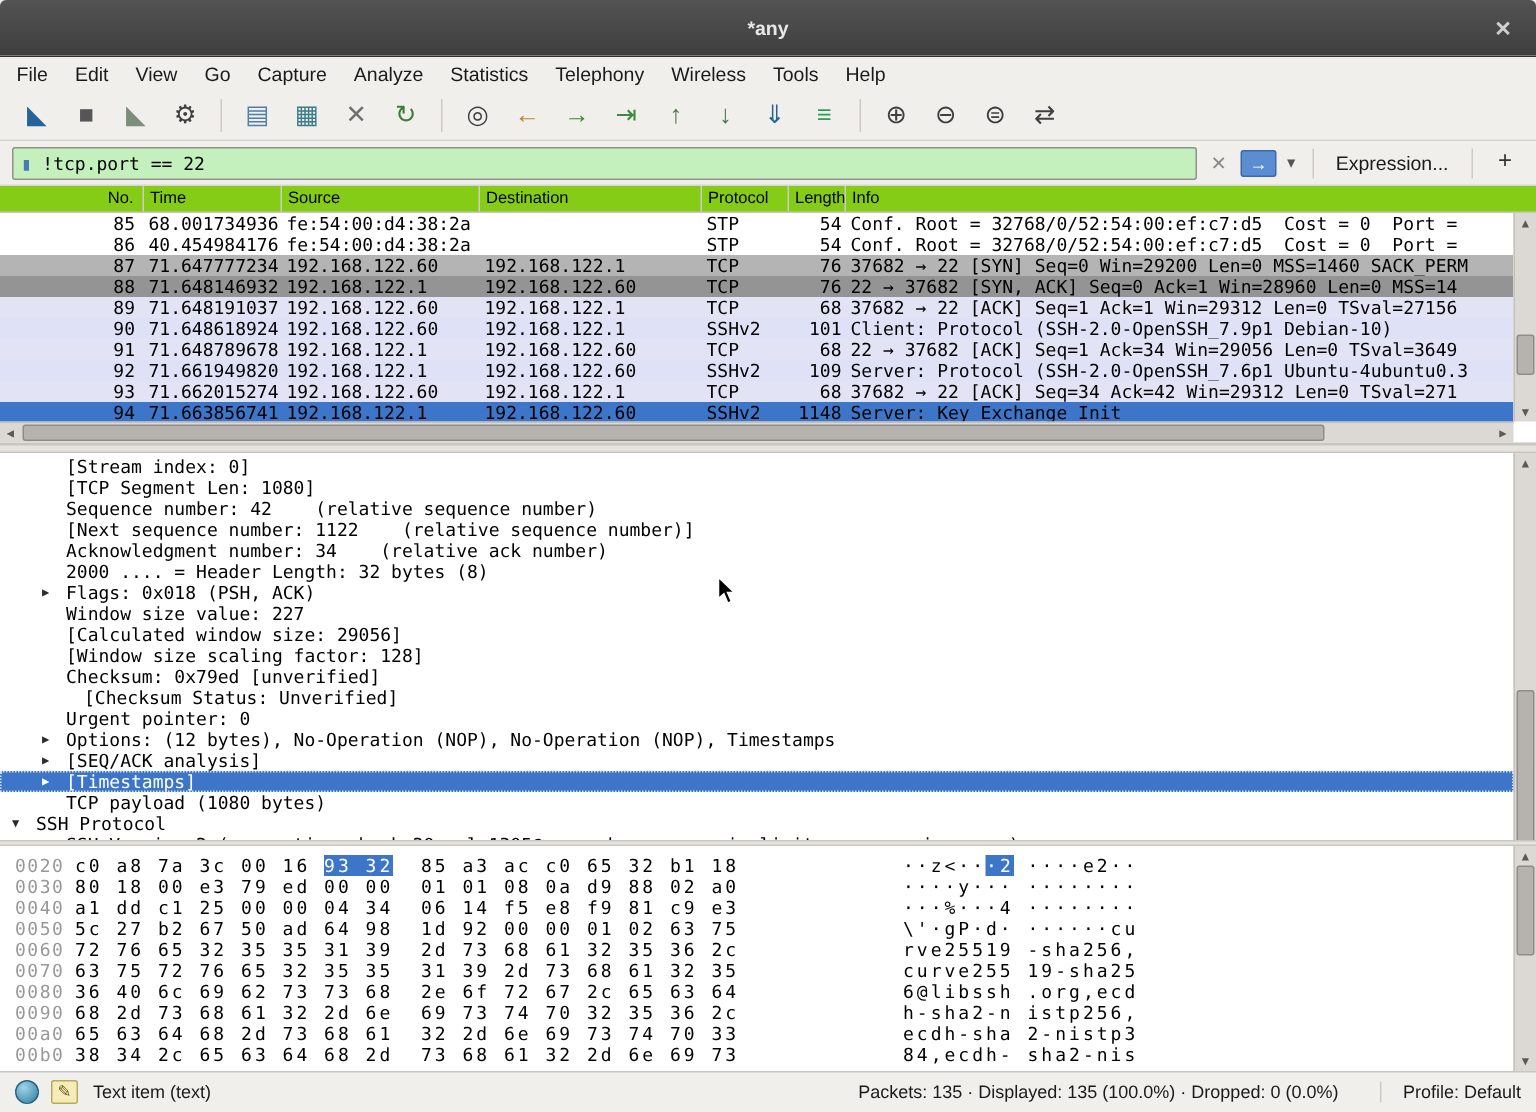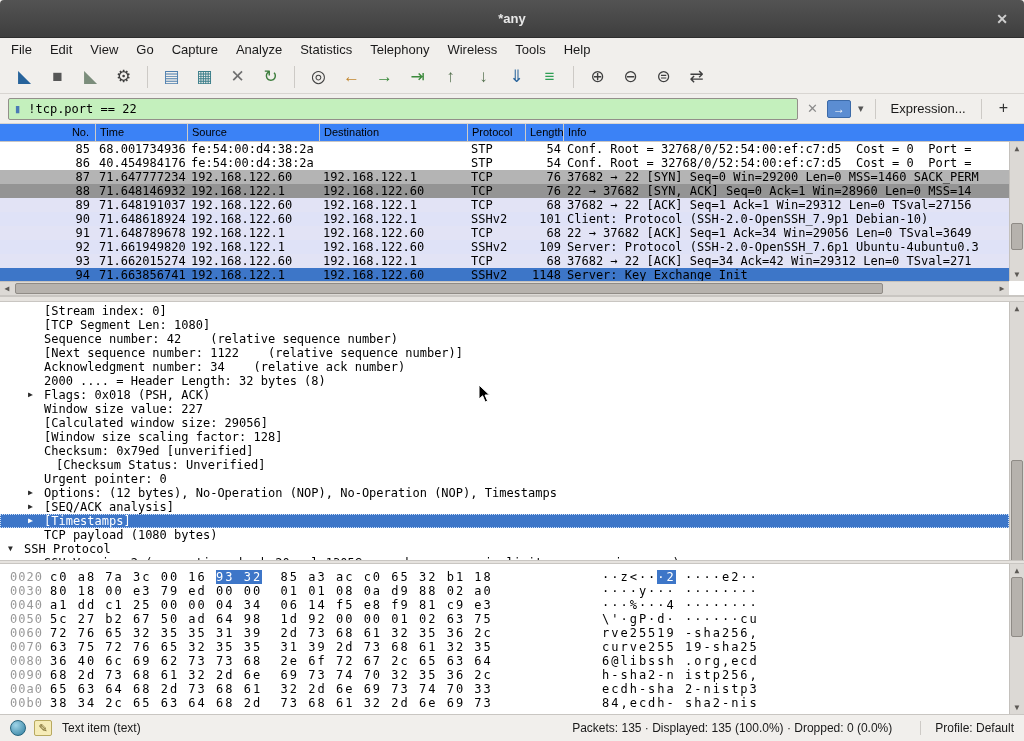--- a/index.html
+++ b/index.html
@@ -38,21 +38,21 @@
   .f-apply { width:24px; height:18px; background:#5b8dd2; color:#fff; border:1px solid #3c6aa8;
     border-radius:2px; text-align:center; font-size:12px; line-height:16px; }
   .f-drop { color:#555; font-size:11px; padding:0 2px; }
   .f-vsep { width:1px; height:20px; background:#cdcac6; margin:0 4px; }
   .f-expr { font-size:13px; color:#1a1a1a; padding:0 6px; white-space:pre; }
   .f-add { font-size:16px; color:#333; padding:0 8px 2px 8px; }
 
   
   .plist { position:absolute; top:124px; left:0; width:1024px; height:172px; background:#fff;
     font-family:"DejaVu Sans Mono", monospace; font-size:12px; border-bottom:1px solid #c9c6c2; }
-  .plist-header { position:absolute; top:0; left:0; right:0; height:18px; background:#3b82f6;
+  .plist-header { position:absolute; top:0; left:0; right:0; height:18px; background:#84cc16;
     border-bottom:1px solid #c9c6c2; display:flex; font-family:"Liberation Sans", sans-serif;
     font-size:11px; color:#000; }
   .ph-cell { padding:2px 4px; border-right:1px solid #cfccc8; overflow:hidden; white-space:pre; flex-shrink:0; }
   .plist-rows { position:absolute; top:18px; left:0; right:15px; height:140px; overflow:hidden; }
   .prow { display:flex; height:14px; line-height:14px; white-space:pre; color:#000; }
   .pc { padding:0 3px; overflow:hidden; white-space:pre; flex-shrink:0; }
   .c0 { width:96px; text-align:right; padding-right:6px; }
   .c1 { width:92px; }
   .c2 { width:132px; }
   .c3 { width:148px; }

